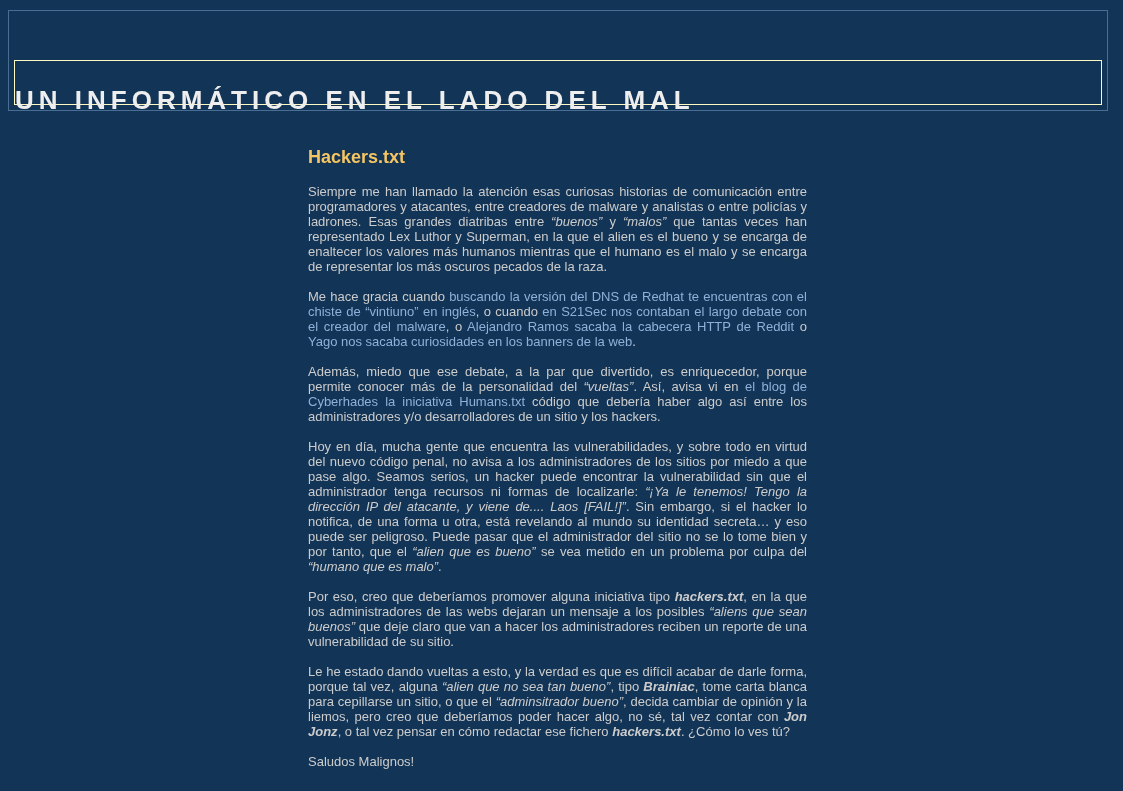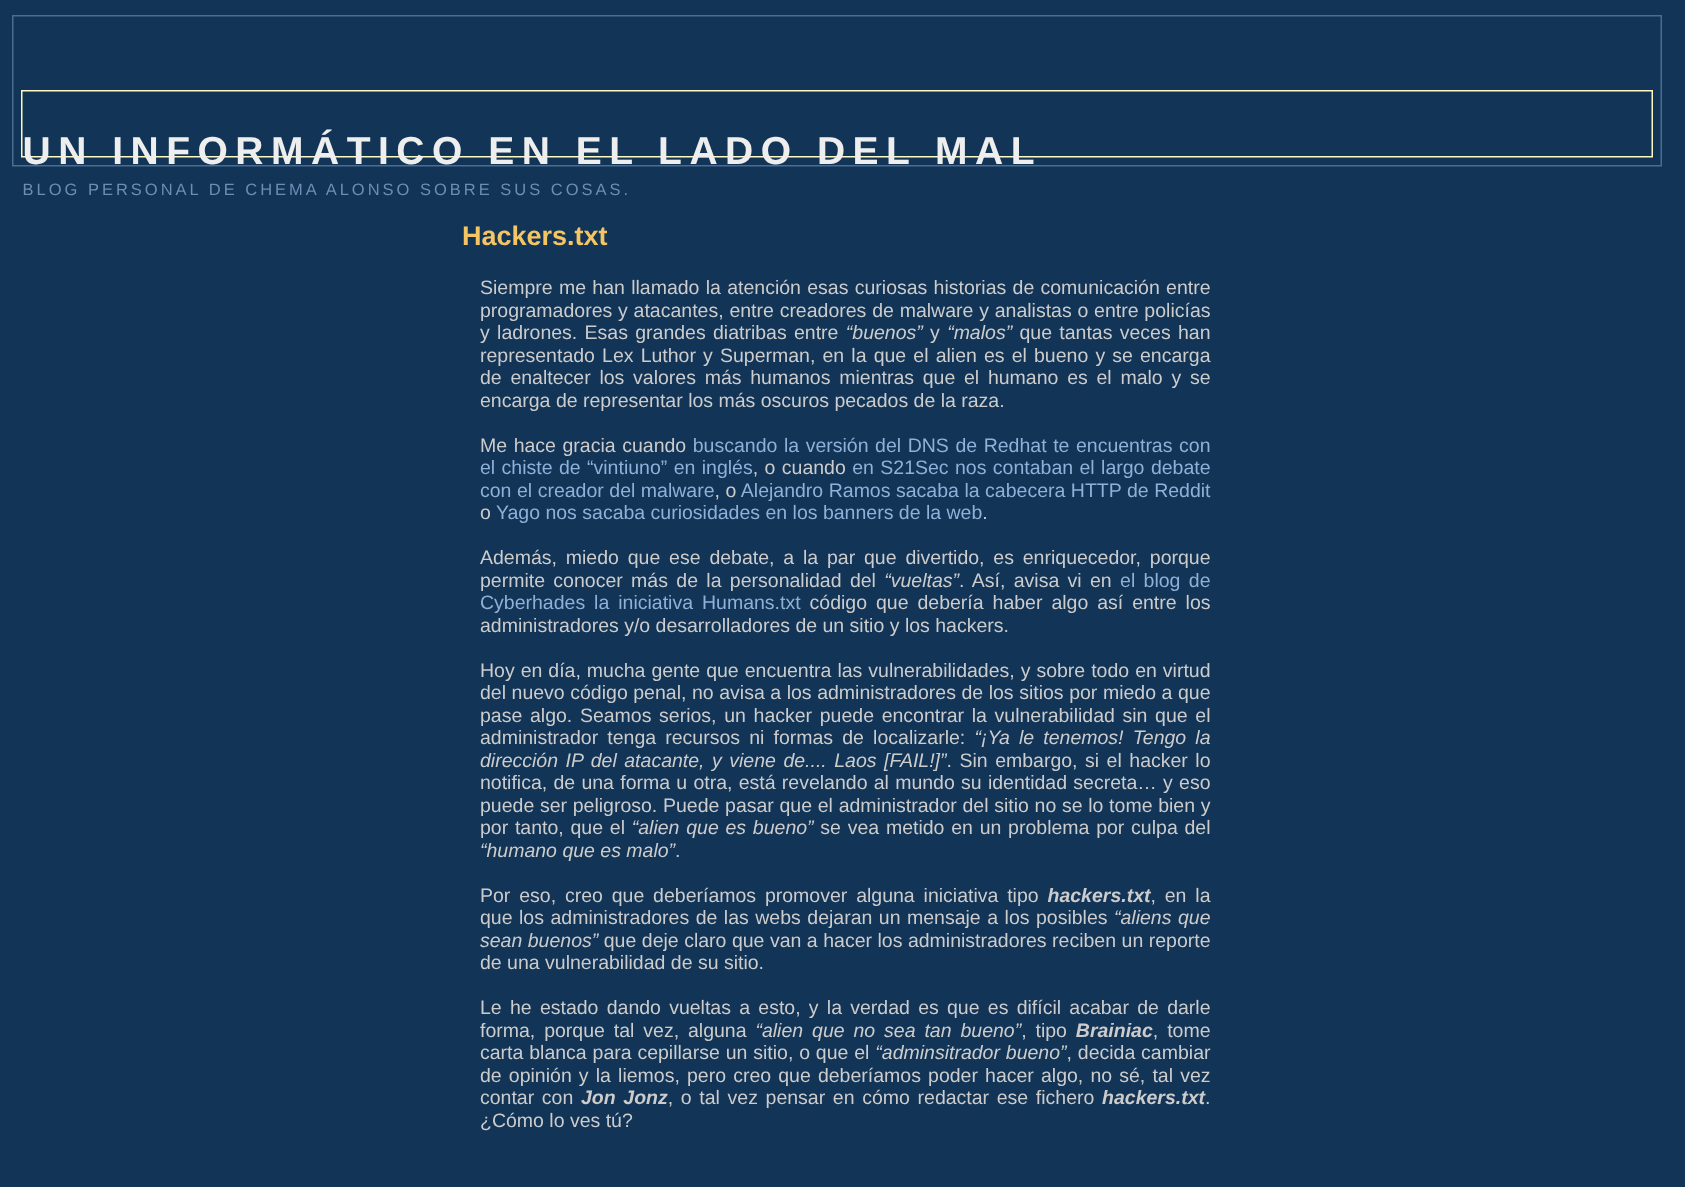--- a/index.html
+++ b/index.html
@@ -33,42 +33,42 @@
   }
   .date-header {
     font-size: 11px; font-weight: bold; letter-spacing: 2px;
     color: #5c7a9e; margin: 0; line-height: 14px;
   }
   .post-title {
     margin: 9px 0 0 0; font-size: 18px; font-weight: bold; color: #f5c563;
     line-height: 22px;
   }
   .post-body { margin-top: 16px; font-size: 13px; line-height: 15px; text-align: justify; color: #cccccc; }
-  .post-body p { margin: 0 0 15px 12px; }
+  .post-body p { margin: 0 0 15px 0; }
   .post-body a { color: #8fb1d9; text-decoration: none; }
 </style>
 </head>
 <body>
 
 <div class="header-outer">
   <div class="header-inner">
     <h1 class="blog-title">UN INFORMÁTICO EN EL LADO DEL MAL</h1>
-    <p class="blog-desc">BLOG PERSONAL DE CHEMA ALONSO SOBRE SUS COSAS.</p>
   </div>
 </div>
 
 <div class="post">
   <h3 class="post-title">Hackers.txt</h3>
   <div class="post-body">
     <p><span>Siempre me han llamado la atención esas curiosas historias de comunicación entre programadores y atacantes, entre creadores de malware y analistas o entre policías y ladrones. Esas grandes diatribas entre </span><i>“buenos”</i><span> y </span><i>“malos”</i><span> que tantas veces han representado Lex Luthor y Superman, en la que el alien es el bueno y se encarga de enaltecer los valores más humanos mientras que el humano es el malo y se encarga de representar los más oscuros pecados de la raza.</span></p>
 
     <p><span>Me hace gracia cuando </span><a href="#">buscando la versión del DNS de Redhat te encuentras con el chiste de “vintiuno” en inglés</a><span>, o cuando </span><a href="#">en S21Sec nos contaban el largo debate con el creador del malware</a><span>, o </span><a href="#">Alejandro Ramos sacaba la cabecera HTTP de Reddit</a><span> o </span><a href="#">Yago nos sacaba curiosidades en los banners de la web</a><span>.</span></p>
 
     <p><span>Además, miedo que ese debate, a la par que divertido, es enriquecedor, porque permite conocer más de la personalidad del </span><i>“vueltas”</i><span>. Así, avisa vi en </span><a href="#">el blog de Cyberhades la iniciativa Humans.txt</a><span> código que debería haber algo así entre los administradores y/o desarrolladores de un sitio y los hackers.</span></p>
 
     <p><span>Hoy en día, mucha gente que encuentra las vulnerabilidades, y sobre todo en virtud del nuevo código penal, no avisa a los administradores de los sitios por miedo a que pase algo. Seamos serios, un hacker puede encontrar la vulnerabilidad sin que el administrador tenga recursos ni formas de localizarle: </span><i>“¡Ya le tenemos! Tengo la dirección IP del atacante, y viene de.... Laos [FAIL!]”</i><span>. Sin embargo, si el hacker lo notifica, de una forma u otra, está revelando al mundo su identidad secreta… y eso puede ser peligroso. Puede pasar que el administrador del sitio no se lo tome bien y por tanto, que el </span><i>“alien que es bueno”</i><span> se vea metido en un problema por culpa del </span><i>“humano que es malo”</i><span>.</span></p>
 
     <p><span>Por eso, creo que deberíamos promover alguna iniciativa tipo </span><b><i>hackers.txt</i></b><span>, en la que los administradores de las webs dejaran un mensaje a los posibles </span><i>“aliens que sean buenos”</i><span> que deje claro que van a hacer los administradores reciben un reporte de una vulnerabilidad de su sitio.</span></p>
 
     <p><span>Le he estado dando vueltas a esto, y la verdad es que es difícil acabar de darle forma, porque tal vez, alguna </span><i>“alien que no sea tan bueno”</i><span>, tipo </span><b><i>Brainiac</i></b><span>, tome carta blanca para cepillarse un sitio, o que el </span><i>“adminsitrador bueno”</i><span>, decida cambiar de opinión y la liemos, pero creo que deberíamos poder hacer algo, no sé, tal vez contar con </span><b><i>Jon Jonz</i></b><span>, o tal vez pensar en cómo redactar ese fichero </span><b><i>hackers.txt</i></b><span>. ¿Cómo lo ves tú?</span></p>
 
+    <p>Saludos Malignos!</p>
   </div>
 </div>
 
 </body></html>

